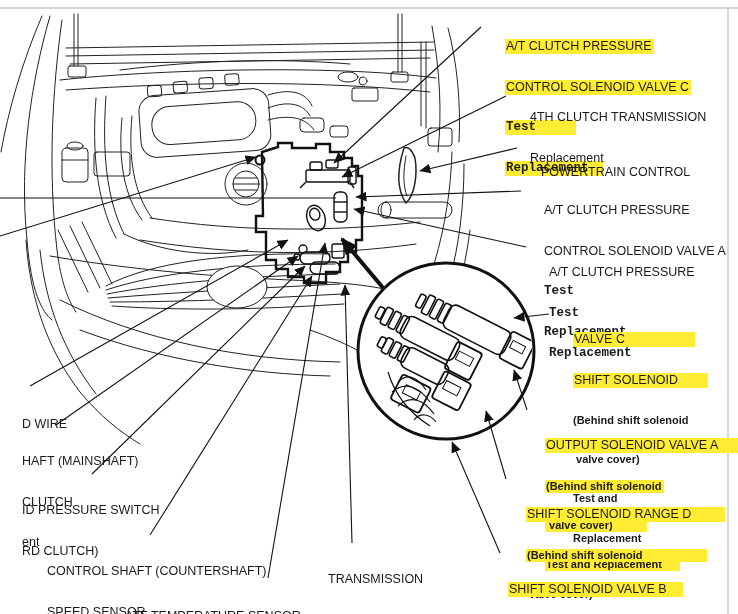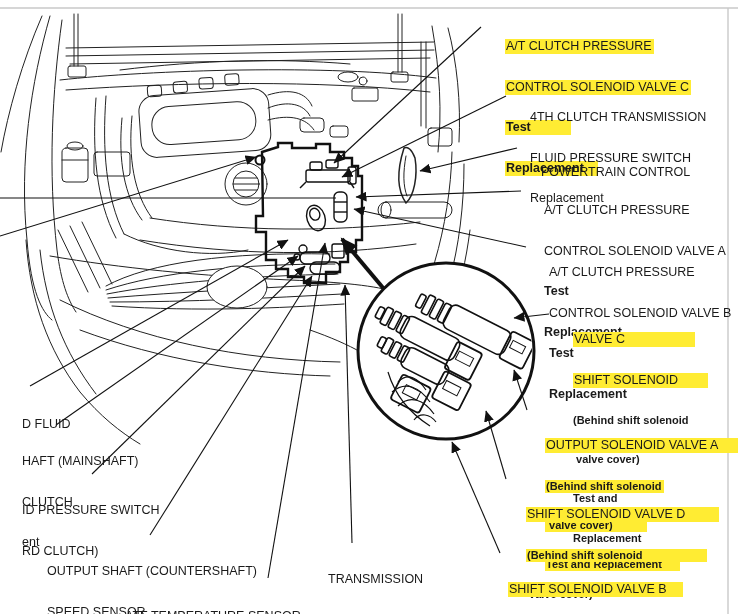--- a/index.html
+++ b/index.html
@@ -2,21 +2,21 @@
 <html><head>
 <meta charset="utf-8">
 <style>
   html,body{margin:0;padding:0;background:#fff;}
   #stage{position:relative;width:738px;height:614px;background:#fff;overflow:hidden;
          font-family:"Liberation Sans","DejaVu Sans",sans-serif;color:#1a1a1a;}
   #artwork{position:absolute;left:0;top:0;}
   .lbl{position:absolute;font-size:12.5px;line-height:13.5px;white-space:pre;}
   .ln{white-space:pre;padding-left:22px;}
   .sm{font-size:11px;line-height:12.2px;font-weight:bold;}
-  .b{font-weight:bold;}
+  .b{font-weight:bold;font-family:Liberation Mono, monospace;}
   .hl{background:#ffec33;padding:0 2px 1px 1px;}
 </style>
 </head>
 <body>
 
 <div id="stage">
 
 <svg id="artwork" width="738" height="614" viewBox="0 0 738 614">
   <defs>
     <marker id="ah" markerUnits="userSpaceOnUse" markerWidth="12" markerHeight="10" refX="10.5" refY="5" orient="auto">
@@ -236,38 +236,36 @@
 
   <div class="lbl" style="left:483px;top:13px">
     <div class="ln"><span class="hl">A/T CLUTCH PRESSURE</span></div>
     <div class="ln"><span class="hl">CONTROL SOLENOID VALVE C</span></div>
     <div class="ln b"><span class="hl" style="padding-right:40px">Test</span></div>
     <div class="ln b"><span class="hl" style="padding-right:14px">Replacement</span></div>
   </div>
 
   <div class="lbl" style="left:508px;top:84px">
     <div class="ln">4TH CLUTCH TRANSMISSION</div>
-    <div class="ln">FLUID PRESSURE SWITCH</div>
     <div class="ln">Replacement</div>
   </div>
 
   <div class="lbl" style="left:519px;top:139px">
     <div class="ln">POWERTRAIN CONTROL</div>
   </div>
 
   <div class="lbl" style="left:522px;top:177px">
     <div class="ln">A/T CLUTCH PRESSURE</div>
     <div class="ln">CONTROL SOLENOID VALVE A</div>
     <div class="ln b">Test</div>
     <div class="ln b">Replacement</div>
   </div>
 
   <div class="lbl" style="left:527px;top:239px">
     <div class="ln">A/T CLUTCH PRESSURE</div>
-    <div class="ln">CONTROL SOLENOID VALVE B</div>
     <div class="ln b">Test</div>
     <div class="ln b">Replacement</div>
   </div>
 
   <div class="lbl" style="left:551px;top:306px">
     <div class="ln"><span class="hl" style="padding-right:70px">VALVE C</span></div>
     <div class="ln"><span class="hl" style="padding-right:30px">SHIFT SOLENOID</span></div>
     <div class="ln sm">(Behind shift solenoid</div>
     <div class="ln sm"> valve cover)</div>
     <div class="ln sm">Test and</div>
@@ -275,50 +273,50 @@
   </div>
 
   <div class="lbl" style="left:523px;top:412px">
     <div class="ln"><span class="hl" style="padding-right:26px">OUTPUT SOLENOID VALVE A</span></div>
     <div class="ln sm"><span class="hl">(Behind shift solenoid</span></div>
     <div class="ln sm"><span class="hl" style="padding-right:34px"> valve cover)</span></div>
     <div class="ln sm"><span class="hl" style="padding-right:18px">Test and Replacement</span></div>
   </div>
 
   <div class="lbl" style="left:504px;top:481px">
-    <div class="ln"><span class="hl" style="padding-right:34px">SHIFT SOLENOID VALVE D</span></div>
+    <div class="ln"><span class="hl" style="padding-right:34px">SHIFT SOLENOID RANGE D</span></div>
     <div class="ln sm"><span class="hl" style="padding-right:64px">(Behind shift solenoid</span></div>
     <div class="ln sm"> valve cover)</div>
     
   </div>
 
   <div class="lbl" style="left:486px;top:556px">
     <div class="ln"><span class="hl" style="padding-right:16px">SHIFT SOLENOID VALVE B</span></div>
     
     
   </div>
 
   <div class="lbl" style="left:0;top:391px">
-    <div class="ln">D FLUID</div>
+    <div class="ln">D WIRE</div>
   </div>
 
   <div class="lbl" style="left:0;top:428px">
     <div class="ln">HAFT (MAINSHAFT)</div>
     <div class="ln">CLUTCH</div>
     <div class="ln">ent</div>
   </div>
 
   <div class="lbl" style="left:0;top:477px">
     <div class="ln">ID PRESSURE SWITCH</div>
     <div class="ln">RD CLUTCH)</div>
     
   </div>
 
   <div class="lbl" style="left:25px;top:538px">
-    <div class="ln">OUTPUT SHAFT (COUNTERSHAFT)</div>
+    <div class="ln">CONTROL SHAFT (COUNTERSHAFT)</div>
     <div class="ln">SPEED SENSOR</div>
     
   </div>
 
   <div class="lbl" style="left:103px;top:583px">
     <div class="ln">ATF TEMPERATURE SENSOR</div>
     
   </div>
 
   <div class="lbl" style="left:306px;top:546px">

